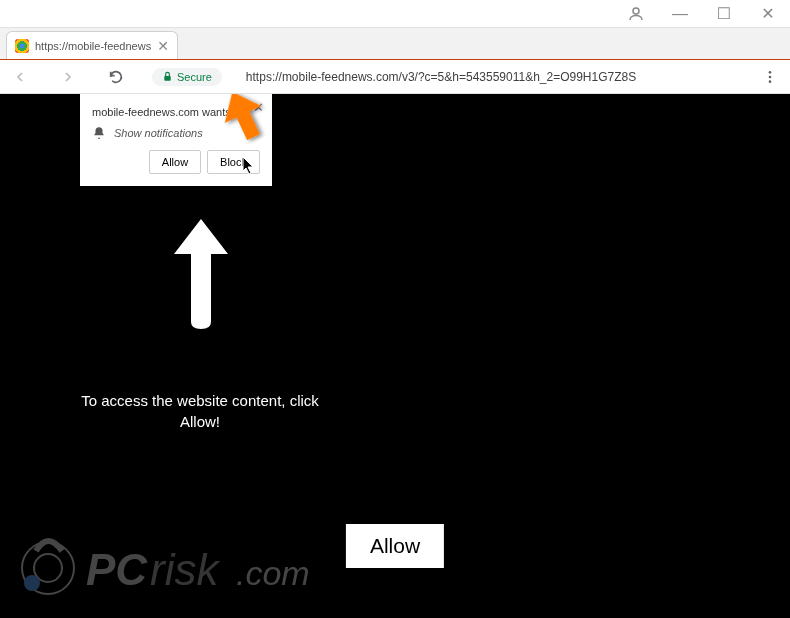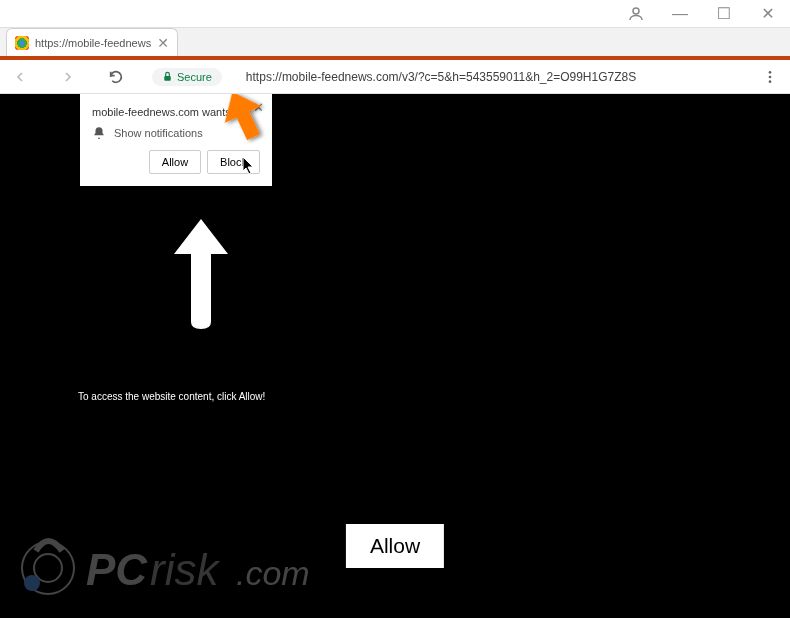--- a/index.html
+++ b/index.html
@@ -3,45 +3,45 @@
 <meta charset="utf-8">
 <style>
 * { margin: 0; padding: 0; box-sizing: border-box; }
 body { width: 790px; height: 618px; font-family: Arial, sans-serif; overflow: hidden; }
 
 .browser-window { width: 100%; height: 100%; background: #fff; rgba(0,0,0,0.2); }
 
 .titlebar { height: 28px; background: #fff; display: flex; align-items: center; justify-content: flex-end; border-bottom: 1px solid #e0e0e0; }
 .titlebar-icon { width: 44px; height: 100%; display: flex; align-items: center; justify-content: center; color: #888; }
 
-.tabbar { height: 32px; background: #f2f2f2; display: flex; align-items: flex-end; border-bottom: 4px solid #c2410c; }
+.tabbar { height: 32px; background: #f2f2f2; display: flex; align-items: flex-end; border-bottom: 1px solid #c2410c; }
 .tab { height: 28px; background: #fff; border-radius: 6px 6px 0 0; display: flex; align-items: center; padding: 0 8px; margin-left: 6px; border: 1px solid #d0d0d0; border-bottom: none; font-size: 11px; color: #555; gap: 6px; min-width: 150px; }
 .tab-favicon { width: 14px; height: 14px; background: radial-gradient(circle, #4285f4 25%, #34a853 25% 50%, #fbbc05 50% 75%, #ea4335 75%); border-radius: 3px; }
 .tab-title { flex: 1; overflow: hidden; white-space: nowrap; text-overflow: ellipsis; }
 .tab-close { font-size: 14px; color: #888; }
 
 .addrbar { height: 34px; background: #fff; display: flex; align-items: center; padding: 0 8px; gap: 24px; border-bottom: 1px solid #e0e0e0; }
 .nav-btn { width: 24px; height: 24px; display: flex; align-items: center; justify-content: center; color: #5f6368; border-radius: 12px; }
 .nav-btn.disabled { color: #bbb; }
 .secure-badge { background: #f1f3f4; border-radius: 12px; padding: 3px 10px; font-size: 11px; color: #0b8043; display: flex; align-items: center; gap: 4px; }
 .url-input { flex: 1; font-size: 12px; color: #616161; border: none; outline: none; font-family: Arial; }
 
 .viewport { position: relative; width: 100%; height: calc(100% - 94px); background: #000; overflow: hidden; }
 
 .notif-popup { position: absolute; top: 0; left: 80px; width: 192px; background: #fff; box-shadow: 0 4px 16px rgba(0,0,0,0.3); padding: 12px; font-size: 11px; z-index: 10; }
 .notif-title { color: #333; margin-bottom: 8px; }
-.notif-row { display: flex; align-items: center; gap: 8px; color: #555; margin-bottom: 10px; }
+.notif-row { display: flex; align-items: center; gap: 8px; color: #555; margin-bottom: 10px; font-style: italic; }
 .notif-close { position: absolute; top: 6px; right: 8px; color: #777; font-size: 13px; }
 .notif-buttons { display: flex; justify-content: flex-end; gap: 6px; }
 .notif-btn { padding: 5px 12px; border: 1px solid #ccc; background: #fff; font-size: 11px; border-radius: 2px; cursor: pointer; }
 
 .orange-arrow { position: absolute; top: -10px; left: 210px; z-index: 20; pointer-events: none; }
 
 .content-arrow { position: absolute; top: 120px; left: 166px; pointer-events: none; }
-.access-text { position: absolute; top: 296px; left: 78px; color: #fff; font-size: 10px; width: 244px; line-height: 1.4; }
+.access-text { position: absolute; top: 296px; left: 78px; color: #fff; font-size: 15px; text-align: center; width: 244px; line-height: 1.4; }
 
 .main-text { position: absolute; top: 376px; left: 0; width: 100%; text-align: center; color: #fff; font-size: 33px; font-weight: normal; }
 .allow-btn { position: absolute; top: 430px; left: 50%; transform: translateX(-50%); background: #fff; color: #000; border: none; padding: 10px 24px; font-size: 21px; cursor: pointer; }
 
 .watermark { position: absolute; bottom: 5px; left: 18px; opacity: 0.5; pointer-events: none; }
 .cursor { position: absolute; top: 62px; left: 242px; z-index: 30; pointer-events: none; }
 </style>
 </head>
 <body>
 

